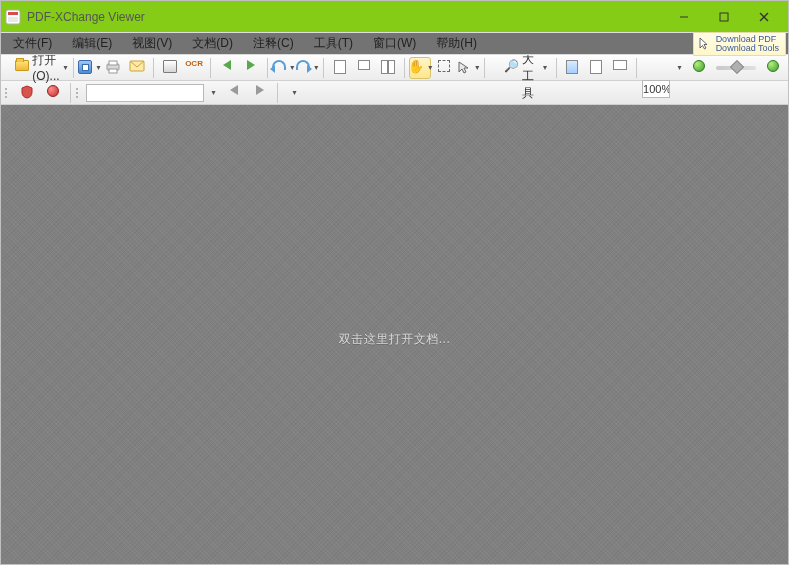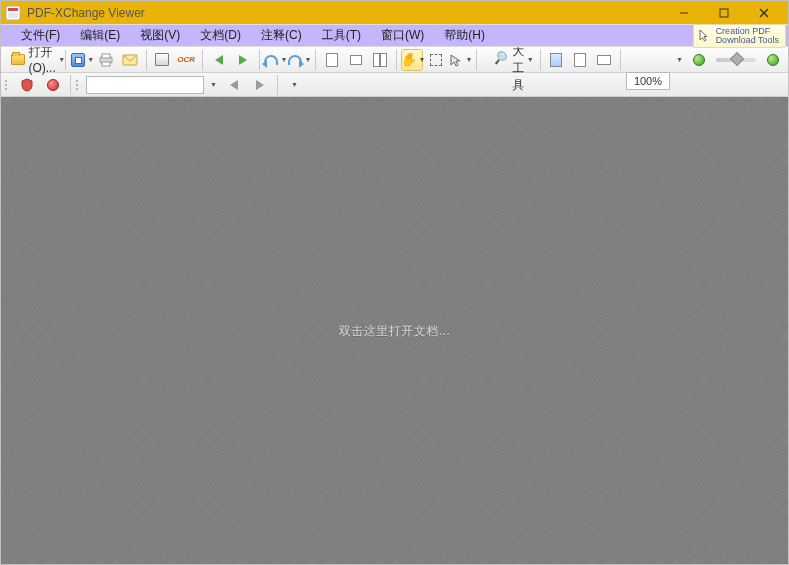--- a/index.html
+++ b/index.html
@@ -7,22 +7,22 @@
     font-family: "Microsoft YaHei", "Segoe UI", Arial, sans-serif;
     font-size: 12px;
     background: #fff;
     width: 789px;
     height: 565px;
     overflow: hidden;
     border: 1px solid #c0c0c0;
   }
   
   .titlebar {
-    height: 24px;
-    background: #eab308;
+    height: 32px;
+    background: #84cc16;
     display: flex;
     align-items: center;
     padding: 0 4px;
     border-bottom: 1px solid #e0e0e0;
   }
   .titlebar .app-icon {
     width: 16px; height: 16px;
     margin-right: 6px;
     display: inline-flex;
     align-items: center; justify-content: center;
@@ -36,24 +36,24 @@
   .win-btn {
     width: 40px; height: 22px;
     display: inline-flex;
     align-items: center; justify-content: center;
     color: #444;
     cursor: pointer;
   }
   
   .menubar {
     height: 22px;
-    background: #c4b5fd;
+    background: #737373;
     display: flex;
     align-items: center;
-    padding: 0 10px;
+    padding: 0 2px;
     gap: 0;
     border-bottom: 1px solid #dcdcdc;
     position: relative;
   }
   .menu-item {
     padding: 2px 10px;
     color: #222;
     font-size: 12px;
     cursor: pointer;
   }
@@ -111,21 +111,21 @@
   .sep {
     width: 1px; height: 20px;
     background: #c8c8c8;
     margin: 0 3px;
   }
   .tbtn.active {
     border-color:#d6c36a;
     background: linear-gradient(#fff6c8,#ffe68a);
   }
   .zoom-box {
-    width: 44px; height: 18px;
+    width: 28px; height: 18px;
     border: 1px solid #b8b8b8;
     background: #fff;
     font-size: 11px;
     text-align: center;
     padding: 0;
     color:#333;
     margin-top:43px;
   }
   .grip {
     width: 6px; height: 18px;
@@ -152,21 +152,21 @@
     display: flex;
     align-items: center; justify-content: center;
   }
   .doc-placeholder {
     color: #d8d8d8;
     font-size: 12px;
     letter-spacing: 0.5px;
     text-shadow: 0 1px 0 rgba(0,0,0,0.2);
   }
   
-  .ic { width:16px;height:16px; display:inline-flex; align-items:center; justify-content:center;font-style:italic; }
+  .ic { width:16px;height:16px; display:inline-flex; justify-content:center; }
   .folder { width:14px;height:11px;background:linear-gradient(#ffe17a,#f2b838);border:1px solid #c99a1d;border-radius:1px;position:relative; }
   .folder::before{content:"";position:absolute;top:-3px;left:0;width:6px;height:3px;background:#f2c948;border:1px solid #c99a1d;border-bottom:none;border-radius:1px 1px 0 0;}
   .disk { width:14px;height:14px;background:linear-gradient(#9dc7f2,#4a8dd9);border:1px solid #3a6aa9;border-radius:2px;position:relative;}
   .disk::after{content:"";position:absolute;right:2px;bottom:2px;width:5px;height:5px;background:#fff;border:1px solid #3a6aa9;}
   .scan { width:14px;height:13px;border:1px solid #7a7a7a;background:linear-gradient(#fff,#d6d6d6);border-radius:1px;position:relative;}
   .ocr { font-size:8px;font-weight:bold;color:#c06010;line-height:8px;}
   .arrow-l,.arrow-r{width:0;height:0;border-top:5px solid transparent;border-bottom:5px solid transparent;}
   .arrow-l{border-right:8px solid #57a94b;}
   .arrow-r{border-left:8px solid #57a94b;}
   .undo,.redo{width:14px;height:10px;border:2px solid #5a9ed8;border-bottom:none;border-radius:8px 8px 0 0;position:relative;}
@@ -222,21 +222,21 @@
   <span class="menu-item">工具(T)</span>
   <span class="menu-item">窗口(W)</span>
   <span class="menu-item">帮助(H)</span>
   <div class="dl-box">
     <span class="ic">
         <svg width="16" height="16" viewBox="0 0 16 16">
           <path d="M4 2 L4 12 L6.5 9.5 L8.5 13 L10 12 L8 8.5 L11 8.5 Z" fill="#fff" stroke="#444" stroke-width="0.8"></path>
         </svg>
       </span>
     <span class="dl-text">
-      <span>Creation PDF</span>
+      <span>Download PDF</span>
       <span>Download Tools</span>
     </span>
   </div>
 </div>
 
 <div class="toolbar">
   <span class="tbtn text">
     <span class="ic">
         <span class="folder"></span>
       </span>

